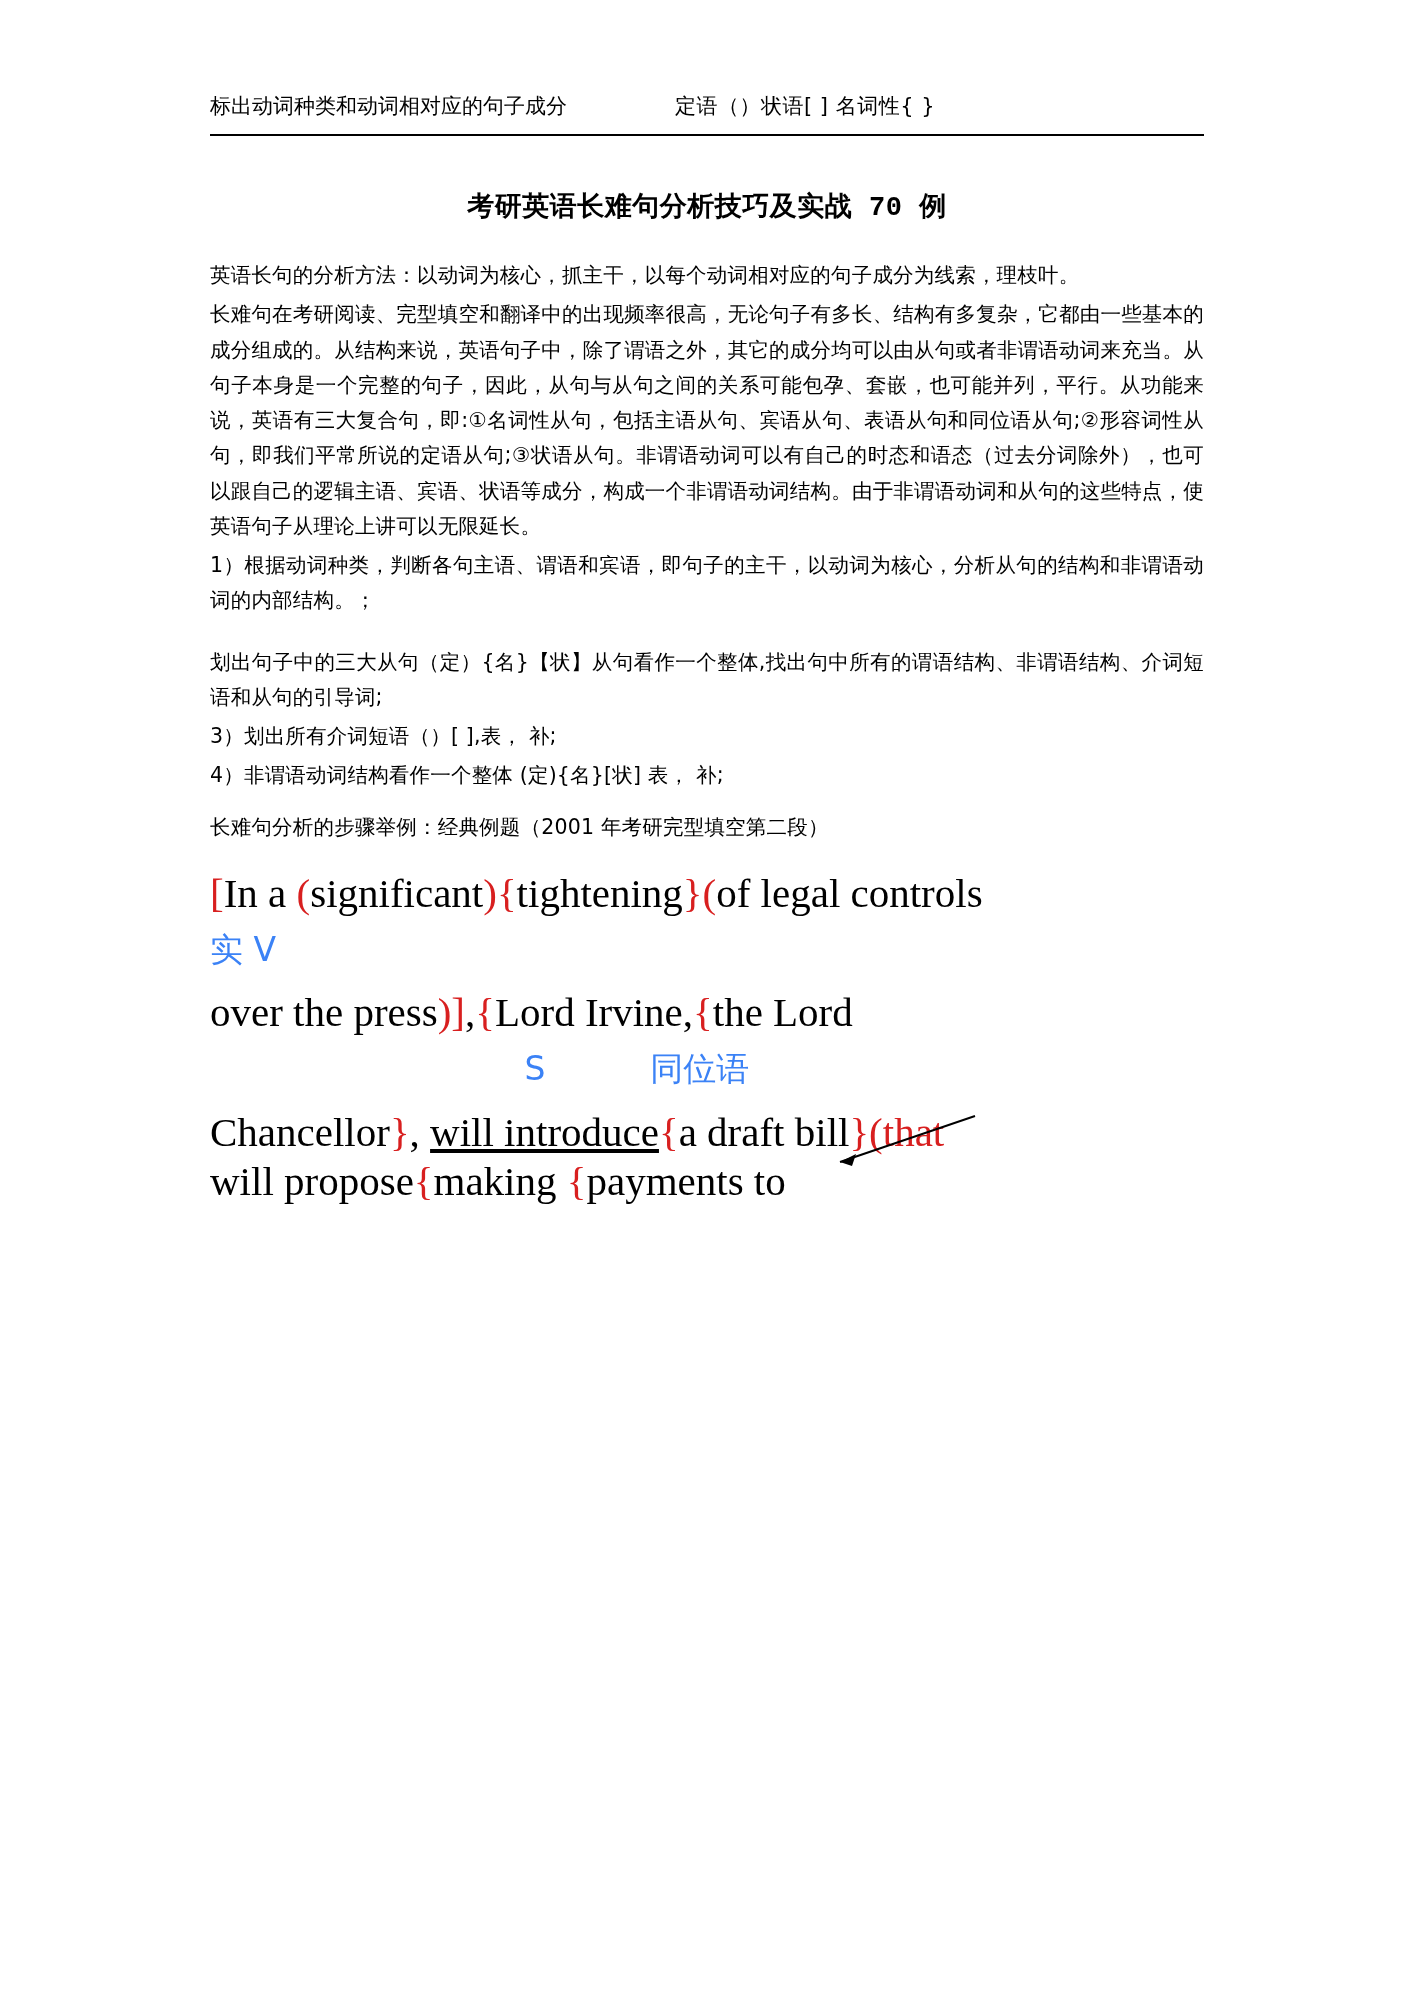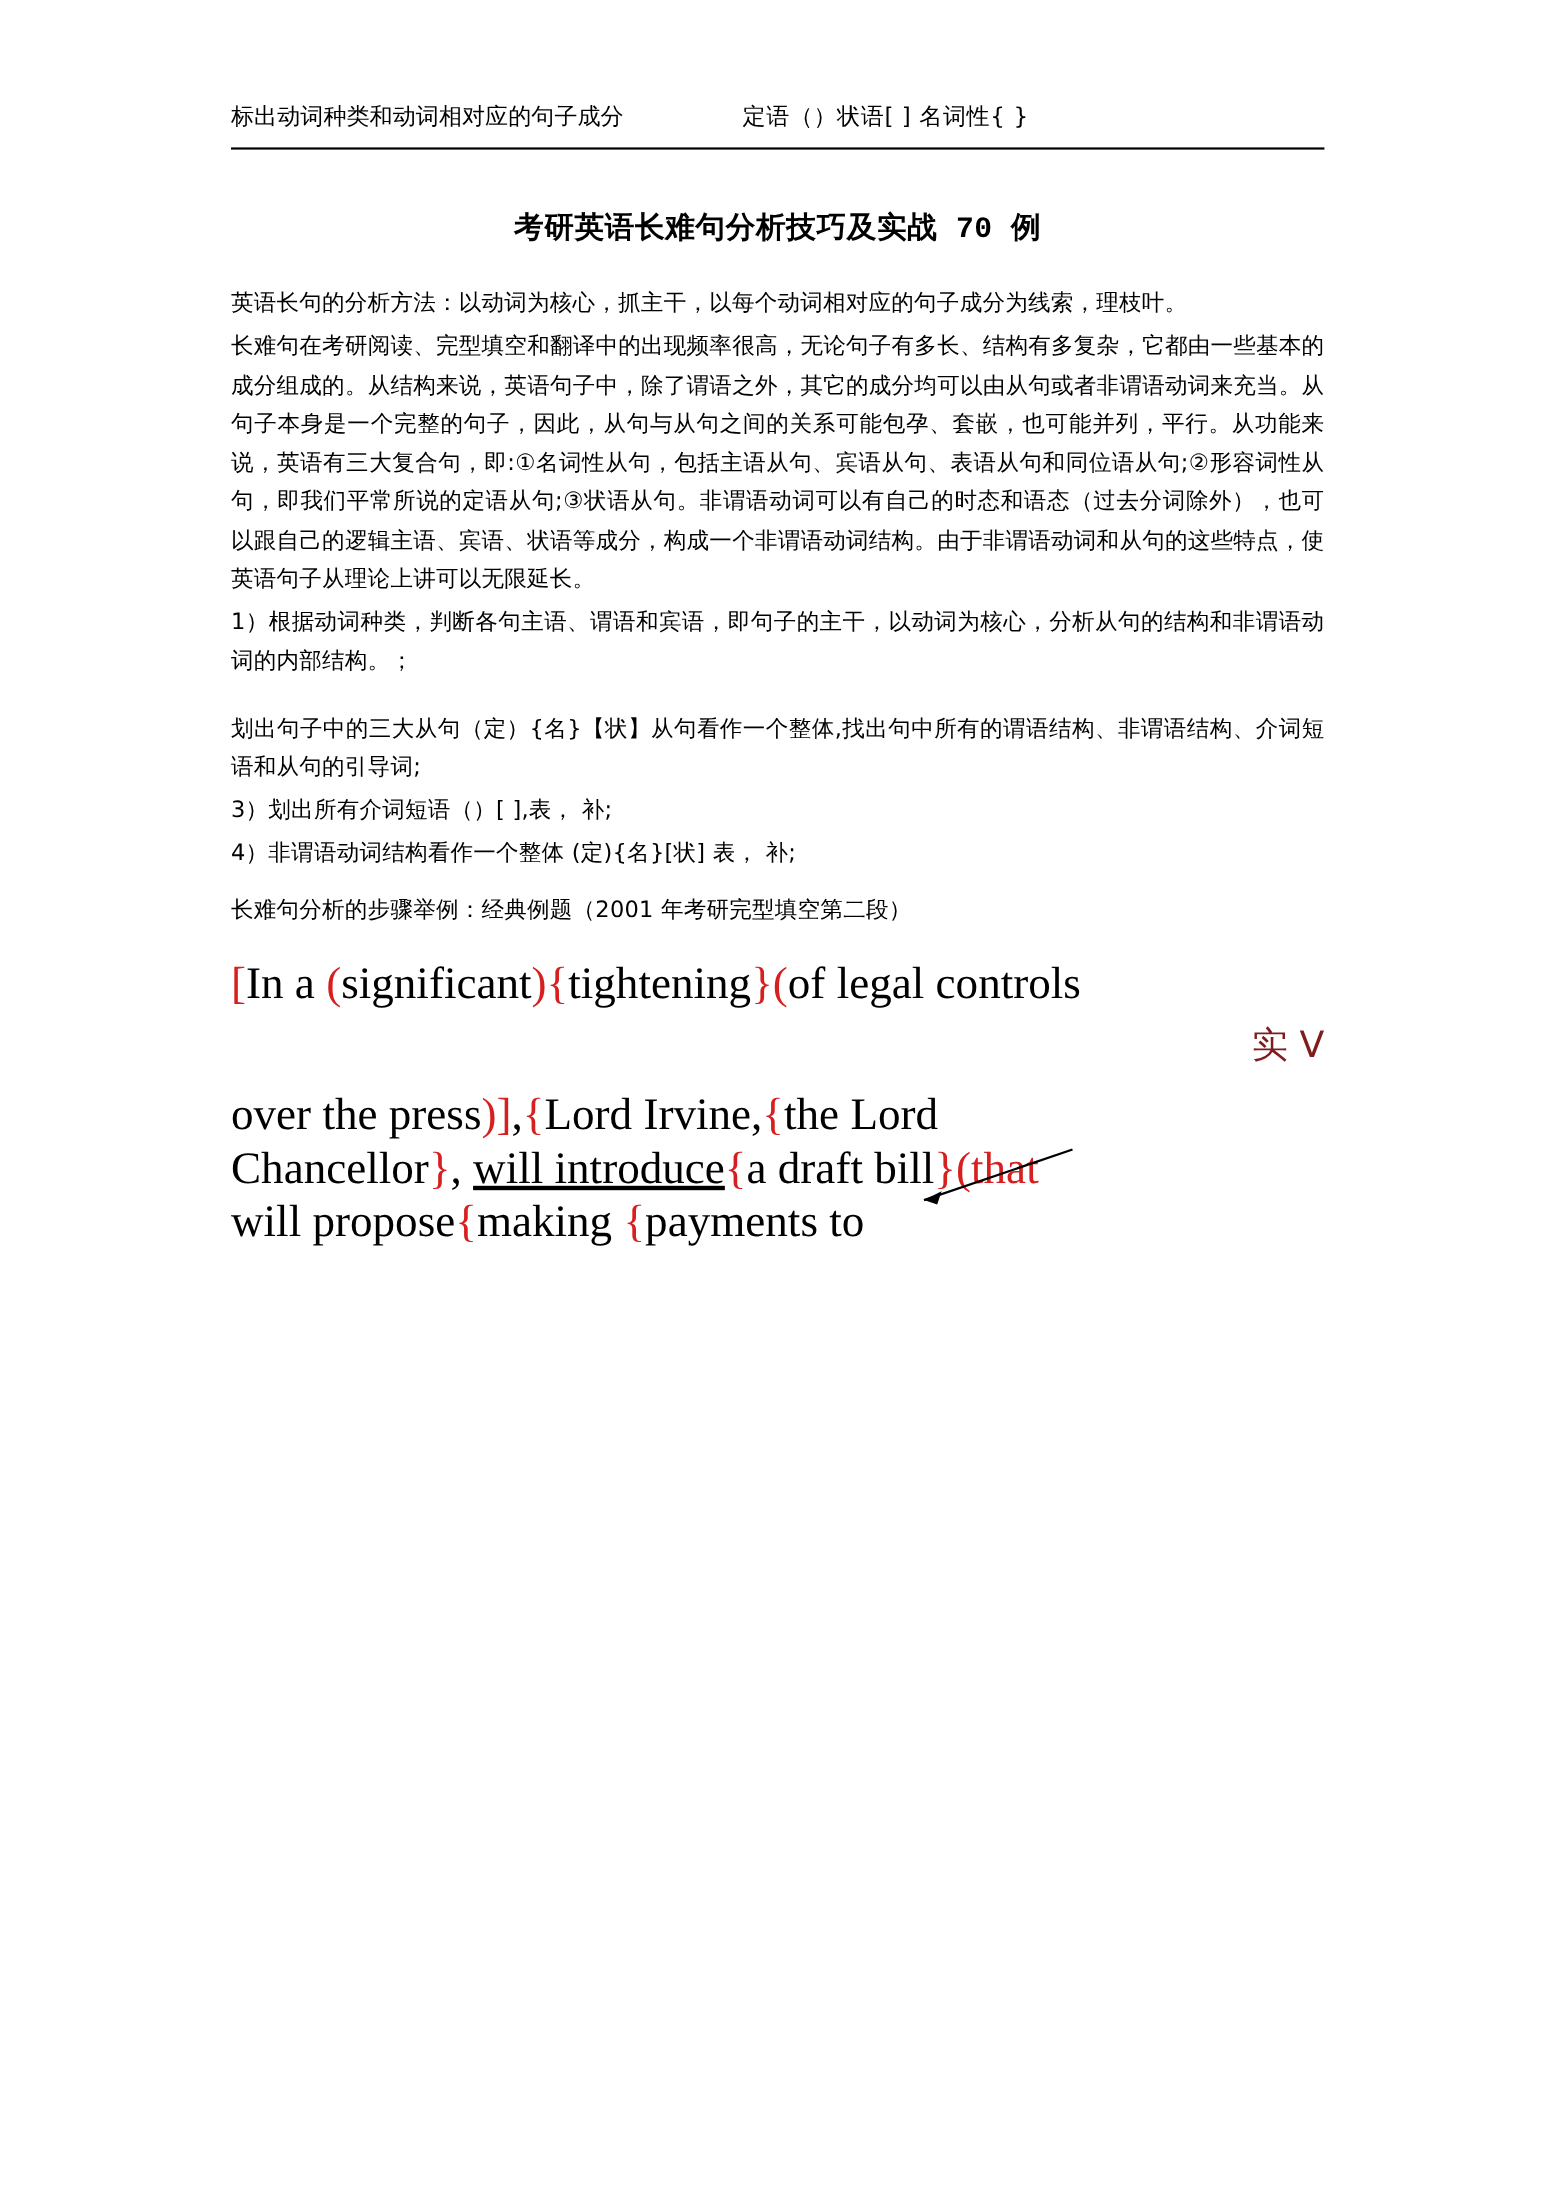--- a/index.html
+++ b/index.html
@@ -72,27 +72,26 @@
     font-size: 41px;
     line-height: 1.1;
     white-space: nowrap;
     margin-top: 4px;
   }
   .red { color: #d81f1f; }
   .black { color: #000; }
   .u { text-decoration: underline; }
   .marks {
     font-family: "DejaVu Sans", sans-serif;
-    color: #7f1d1d;
+    color: #3b82f6;
     font-size: 33px;
     line-height: 1.1;
     white-space: pre;
     margin-top: 16px;
     margin-bottom: 22px;
-    text-align: right;
   }
   .row-rel { position: relative; }
   .arrow-wrap {
     position: absolute;
     left: 600px;
     top: -6px;
     width: 180px;
     height: 70px;
     pointer-events: none;
   }
@@ -143,20 +142,21 @@
     <div class="bigline">
       <span class="red">[</span><span class="black">In a </span><span class="red">(</span><span class="black">significant</span><span class="red">)</span><span class="red">{</span><span class="black">tightening</span><span class="red">}</span><span class="red">(</span><span class="black">of legal controls</span>
     </div>
 
     <div class="marks">实 V</div>
 
     <div class="bigline">
       <span class="black">over the press</span><span class="red">)]</span><span class="black">,</span><span class="red">{</span><span class="black">Lord Irvine,</span><span class="red">{</span><span class="black">the Lord</span>
     </div>
 
+    <div class="marks" style="margin-left:220px;">         S          同位语</div>
 
     <div class="bigline row-rel">
       <span class="black">Chancellor</span><span class="red">}</span><span class="black">, </span><span class="black u">will introduce</span><span class="red">{</span><span class="black">a draft bill</span><span class="red">}</span><span class="red">(</span><span class="red">that</span>
       <span class="arrow-wrap">
         <svg width="180" height="70" viewBox="0 0 180 70">
           <line x1="165" y1="12" x2="30" y2="58" stroke="#000" stroke-width="2"></line>
           <polygon points="30,58 46,50 42,62" fill="#000"></polygon>
         </svg>
       </span>
     </div>

